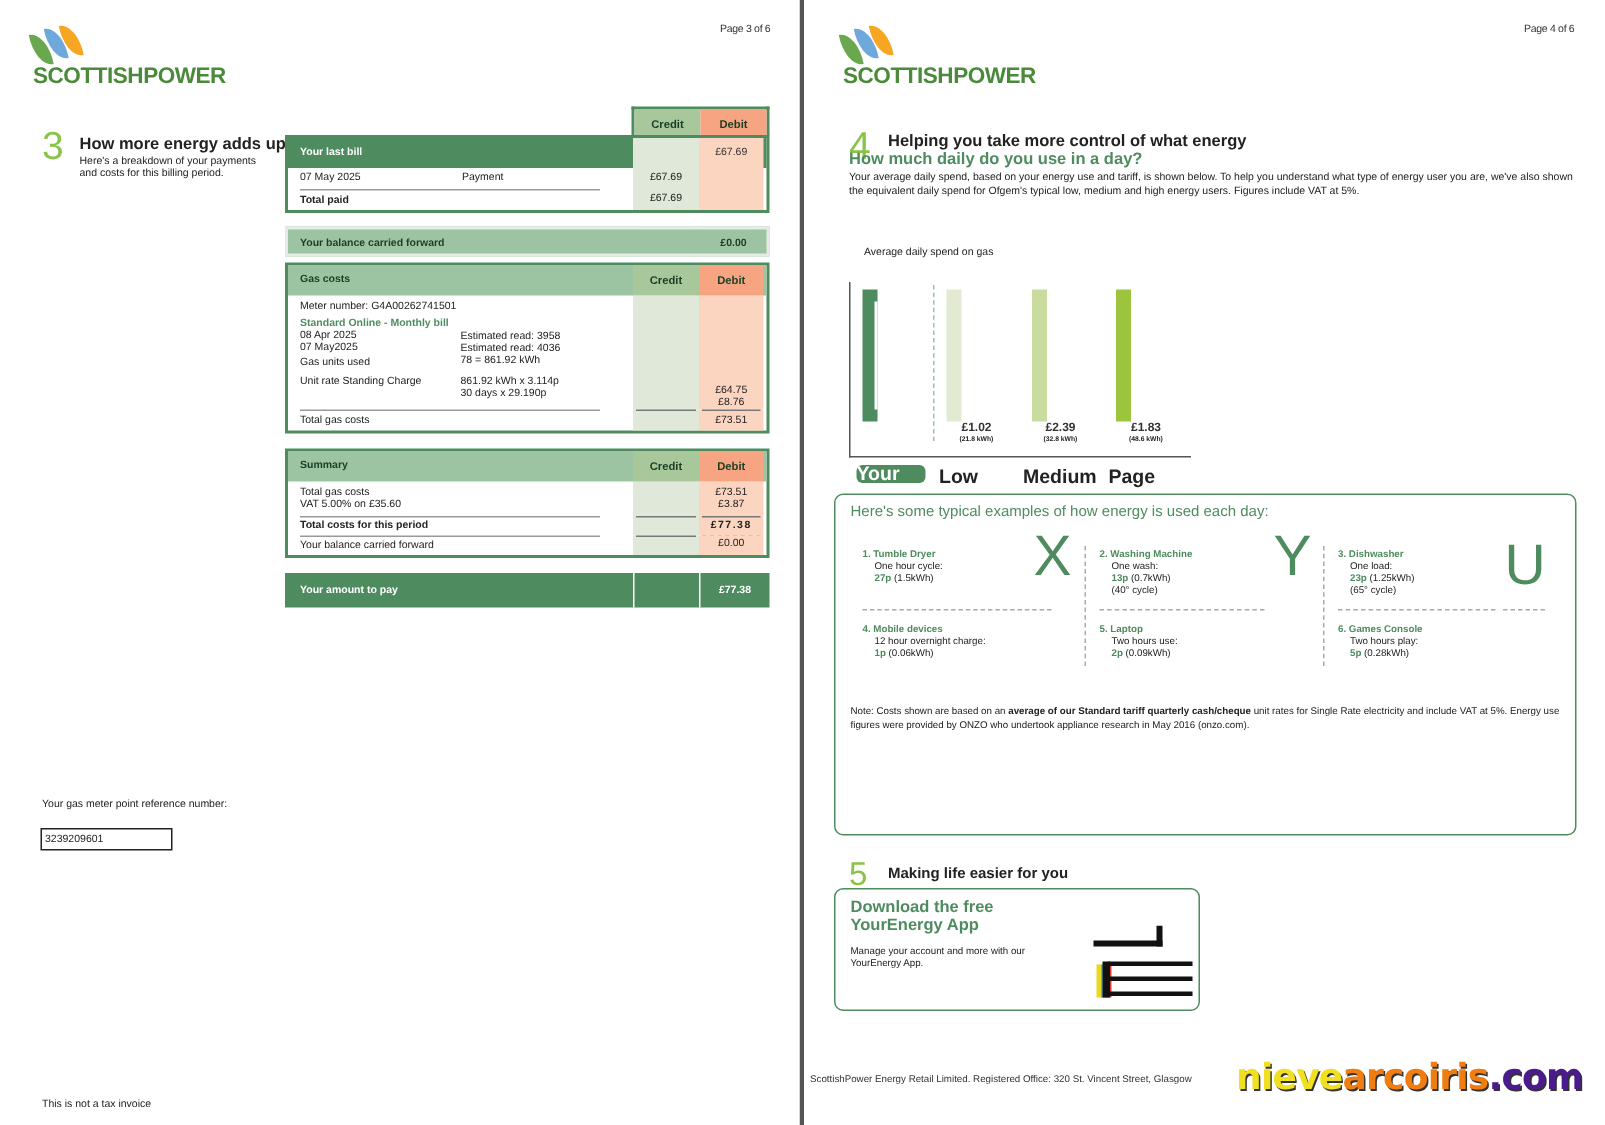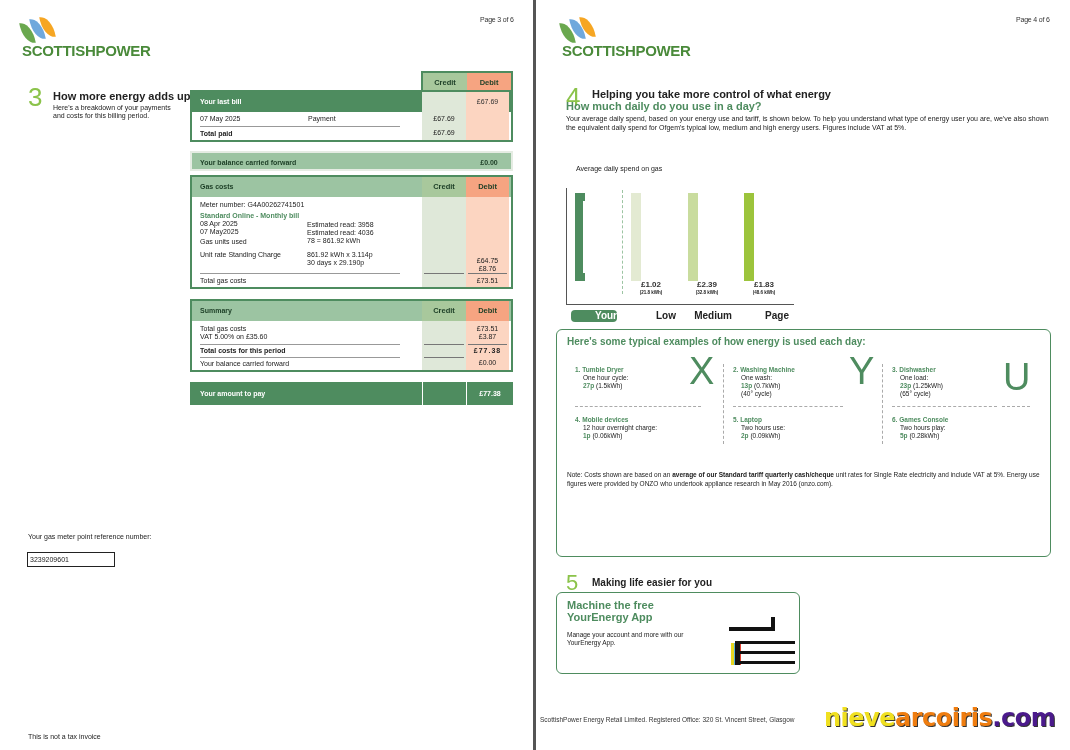--- a/index.html
+++ b/index.html
@@ -43,25 +43,25 @@
   .h4sub { position: absolute; left: 30px; top: 100px; font-size: 11px; font-weight: bold; color: #4e8c5f; }
   .p4desc { position: absolute; left: 30px; top: 114px; width: 490px; font-size: 7px; line-height: 9px; }
   .chart { position: absolute; left: 30px; top: 160px; width: 228px; height: 165px; }
   .chart-title { position: absolute; left: 10px; top: 5px; font-size: 7px; }
   .axis-y { position: absolute; left: 0; top: 28px; width: 1px; height: 117px; background: #555; }
   .axis-x { position: absolute; left: 0; top: 144px; width: 228px; height: 1px; background: #555; }
   .vdash { position: absolute; left: 56px; top: 30px; height: 104px; border-left: 1px dashed #9cc4a2; }
   .bar { position: absolute; top: 33px; width: 10px; height: 88px; }
   .bar-val { position: absolute; top: 120px; font-size: 8px; font-weight: bold; color: #333; text-align: center; width: 40px; }
   .bar-kwh { position: absolute; top: 130px; font-size: 4.5px; font-weight: bold; text-align: center; width: 40px; }
-  .cat { position: absolute; top: 150px; font-size: 10px; font-weight: bold; text-align: right; width: 50px; }
+  .cat { position: absolute; top: 150px; font-size: 13px; font-weight: bold; text-align: left; width: 50px; }
   .cat.home { background: #4e8c5f; color: #fff; border-radius: 4px; width: 46px; height: 12px; line-height: 12px; }
 
   .examples { position: absolute; left: 20px; top: 329px; width: 495px; height: 228px; border: 1px solid #4e8c5f; border-radius: 6px; overflow: hidden; }
-  .ex-title { position: absolute; left: 10px; top: 6px; font-size: 10px; font-weight: bold; color: #4e8c5f; }
+  .ex-title { position: absolute; left: 10px; top: 6px; font-size: 10px; font-weight: normal; color: #4e8c5f; }
   .ex-item { position: absolute; font-size: 6.5px; line-height: 8px; }
   .ex-item .name { color: #4e8c5f; font-weight: bold; }
   .ex-item .indent { padding-left: 8px; }
   .ex-item .cost { color: #4e8c5f; font-weight: bold; }
   .big-letter { position: absolute; font-size: 38px; color: #4e8c5f; line-height: 1; }
   .vsep { position: absolute; border-left: 1px dashed #aaa; }
   .hsep { position: absolute; border-top: 1px dashed #aaa; }
   .note { position: absolute; left: 10px; top: 140px; width: 480px; font-size: 6.5px; line-height: 9px; }
   .advice { position: absolute; left: 0; top: 170px; width: 495px; height: 58px; background: #e5ece3; }
   .advice-title { position: absolute; left: 10px; top: 9px; font-size: 10px; font-weight: bold; color: #4e8c5f; }
@@ -321,21 +321,21 @@
       <div class="indent"><span class="cost">5p</span> <span>(0.28kWh)</span></div>
     </div>
 
     <div class="note"><span>Note: Costs shown are based on an </span><b>average of our Standard tariff quarterly cash/cheque</b><span> unit rates for Single Rate electricity and include VAT at 5%. Energy use figures were provided by ONZO who undertook appliance research in May 2016 (onzo.com).</span></div>
 
   </div>
 
   <div class="sec5-num">5</div>
   <div class="sec5-title">Making life easier for you</div>
   <div class="app-box">
-    <div class="app-title">Machine the free YourEnergy App</div>
+    <div class="app-title">Download the free YourEnergy App</div>
     <div class="app-desc">Manage your account and more with our YourEnergy App.</div>
     <div class="app-icon">
       <svg width="70" height="52" viewBox="0 0 70 52">
         <rect x="2" y="10" width="46" height="4" fill="#111"></rect>
         <rect x="44" y="0" width="4" height="14" fill="#111"></rect>
         <rect x="4" y="26" width="6" height="22" fill="#e8d820"></rect>
         <rect x="7" y="26" width="4" height="22" fill="#5ab0d8"></rect>
         <rect x="10" y="26" width="4" height="22" fill="#e04030"></rect>
         <rect x="12" y="24" width="56" height="3" fill="#111"></rect>
         <rect x="12" y="34" width="56" height="3" fill="#111"></rect>

